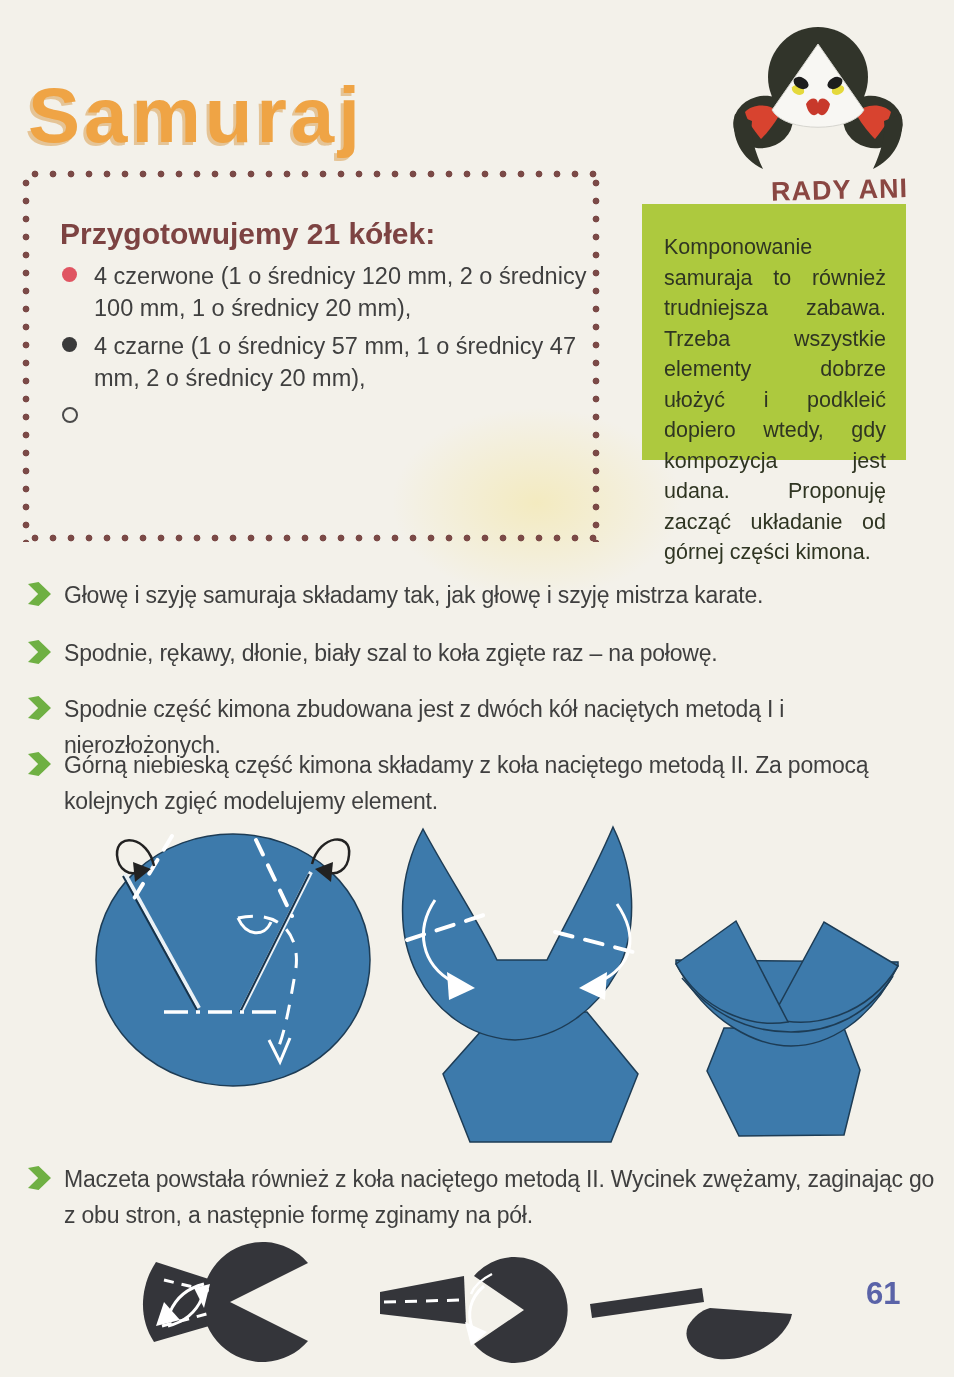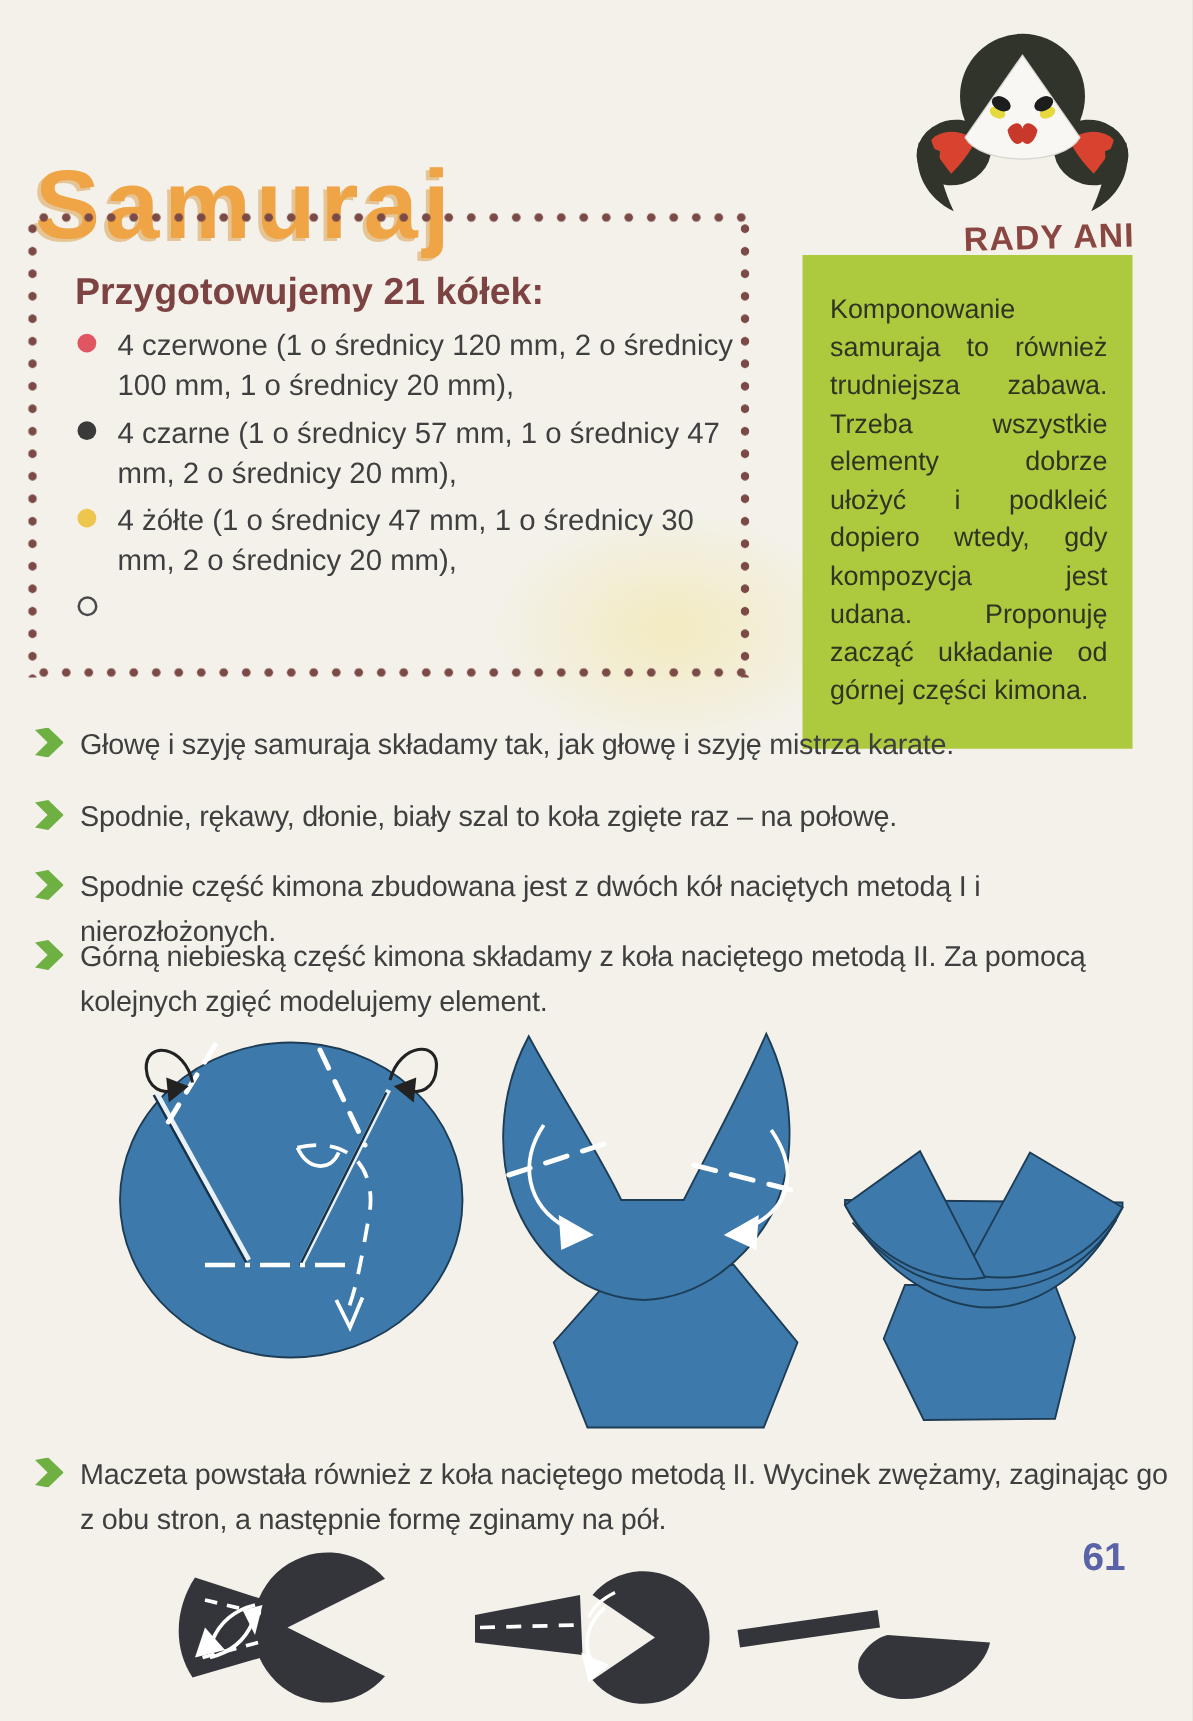--- a/index.html
+++ b/index.html
@@ -11,29 +11,28 @@
   }
   
   .blob{
     position:absolute;left:392px;top:408px;width:290px;height:190px;border-radius:50%;
     background:radial-gradient(closest-side,rgba(243,228,150,.5),rgba(243,228,150,0));
   }
   .title{
     position:absolute;left:28px;top:70px;
     font-size:78px;font-weight:800;letter-spacing:4px;color:#efa445;
     text-shadow:-3px 3px 0 rgba(213,141,48,.45);
-    margin-top:48px;
   }
   .mascot{position:absolute;left:715px;top:20px;width:205px;height:150px;}
   .tips-heading{
     position:absolute;left:688px;top:176px;width:220px;text-align:right;
     font-size:27px;font-weight:800;letter-spacing:1px;color:#8a4742;transform:rotate(-1.5deg);
   }
   .tips-box{
-    position:absolute;left:642px;top:204px;width:264px;height:395px;background:#adc93e;
+    position:absolute;left:642px;top:204px;width:264px;height:256px;background:#adc93e;
     box-sizing:border-box;padding:28px 20px 0 22px;
     font-size:21.5px;line-height:1.42;color:#2f3522;text-align:justify;
   }
   .dotbox{
     position:absolute;left:22px;top:170px;width:578px;height:372px;
     background-image:
       radial-gradient(circle,#7b4a47 3.1px,rgba(0,0,0,0) 3.7px),
       radial-gradient(circle,#7b4a47 3.1px,rgba(0,0,0,0) 3.7px),
       radial-gradient(circle,#7b4a47 3.1px,rgba(0,0,0,0) 3.7px),
       radial-gradient(circle,#7b4a47 3.1px,rgba(0,0,0,0) 3.7px);
@@ -52,21 +51,21 @@
   .dot.red{background:#e05562;}
   .dot.black{background:#3a3a3a;}
   .dot.yellow{background:#eec64e;}
   .dot.white{background:#f3f1ea;border:2px solid #4a4a4a;width:12px;height:12px;}
   .instr{position:absolute;left:28px;width:918px;padding-left:36px;box-sizing:border-box;
          font-size:23px;line-height:1.55;letter-spacing:-0.2px;}
   .chev{position:absolute;left:0;top:4px;width:23px;height:24px;background:#6fb043;
         clip-path:polygon(0% 8%,46% 0%,100% 50%,46% 100%,0% 92%,44% 50%);}
   .i1{top:578px;} .i2{top:636px;} .i3{top:692px;} .i4{top:748px;} .i5{top:1162px;}
   .fig{position:absolute;}
-  .pagenum{position:absolute;left:866px;top:1228px;font-size:31px;font-weight:800;color:#5a63a8;}
+  .pagenum{position:absolute;left:866px;top:1276px;font-size:31px;font-weight:800;color:#5a63a8;}
 </style>
 </head>
 <body>
 
 <div class="page">
 
   <div class="blob"></div>
 
   <div class="title">Samuraj</div>
 
@@ -103,24 +102,20 @@
   <div class="mat-heading">Przygotowujemy 21 kółek:</div>
 
   <div class="mat-list">
     <div class="mat-item">
       <span class="dot red"></span>
       <span>4 czerwone (1 o średnicy 120 mm, 2 o średnicy 100 mm, 1 o średnicy 20 mm),</span>
     </div>
     <div class="mat-item">
       <span class="dot black"></span>
       <span>4 czarne (1 o średnicy 57 mm, 1 o średnicy 47 mm, 2 o średnicy 20 mm),</span>
-    </div>
-    <div class="mat-item">
-      <span class="dot yellow"></span>
-      <span>4 żółte (1 o średnicy 47 mm, 1 o średnicy 30 mm, 2 o średnicy 20 mm),</span>
     </div>
     <div class="mat-item">
       <span class="dot white"></span>
     </div>
   </div>
 
   <div class="instr i1">
     <span class="chev"></span>
     <span>Głowę i szyję samuraja składamy tak, jak głowę i szyję mistrza karate.</span>
   </div>

